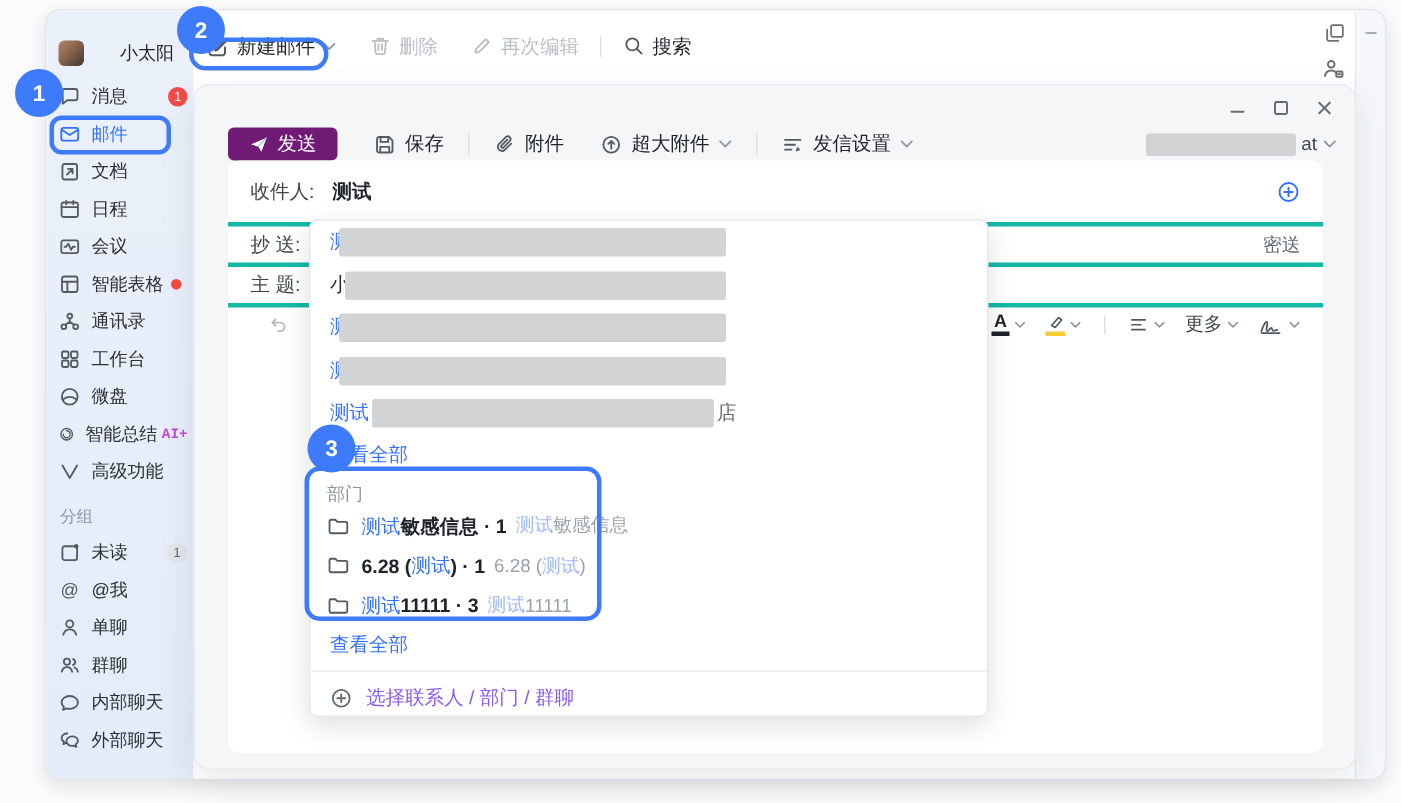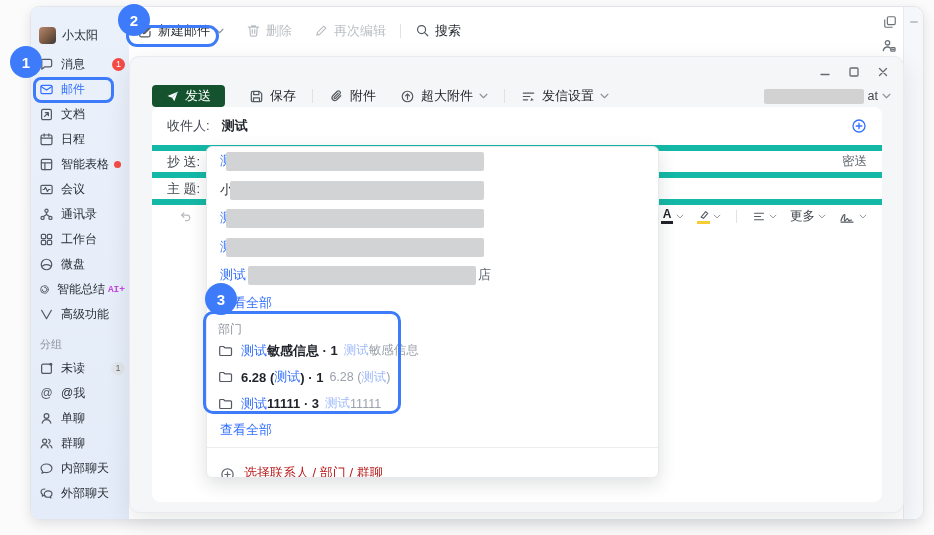--- a/index.html
+++ b/index.html
@@ -2,21 +2,21 @@
 <html><head>
 <meta charset="utf-8">
 <style>
   html,body{margin:0;padding:0;background:#fbfbfc;font-family:"Liberation Sans","DejaVu Sans",sans-serif;-webkit-font-smoothing:antialiased;}
   .stage{position:relative;width:934px;height:535px;overflow:hidden;background:#fbfbfc;}
   .app{position:absolute;left:30px;top:6px;width:894px;height:514px;background:#fff;border:1px solid #e3e5e9;border-radius:10px;box-shadow:0 4px 12px rgba(31,35,41,.12);box-sizing:border-box;}
   svg.ic{display:block;stroke:#545a62;fill:none;stroke-width:1.3;stroke-linecap:round;stroke-linejoin:round;}
 
   
   .sidebar{position:absolute;left:0;top:0;bottom:0;width:98px;background:linear-gradient(180deg,#ebf1fb 0%,#e3ecf8 100%);border-radius:9px 0 0 9px;overflow:hidden;}
-  .user-row{display:flex;align-items:center;gap:6px;padding:20px 0 2px 8px;}
+  .user-row{display:flex;align-items:center;gap:24px;padding:20px 0 2px 8px;}
   .avatar{width:17px;height:17px;border-radius:4px;background:linear-gradient(135deg,#b6876a 0%,#7d5b46 55%,#3c3734 100%);flex:none;}
   .user-name{font-size:12px;color:#1f2329;}
   .nav{padding-top:6px;}
   .srow{display:flex;align-items:center;height:25px;padding:0 4px 0 8px;cursor:pointer;}
   .srow .slabel{font-size:12px;color:#2b2f36;margin-left:7px;white-space:nowrap;}
   .srow.active .slabel{color:#3370ff;}
   .srow.active svg.ic{stroke:#3370ff;}
   .badge-red{margin-left:auto;min-width:13px;height:13px;border-radius:7px;background:#f54a45;color:#fff;font-size:9px;line-height:13px;text-align:center;padding:0 2px;box-sizing:border-box;}
   .badge-gray{margin-left:auto;min-width:14px;height:13px;border-radius:7px;background:#e2e5ea;color:#646a73;font-size:9px;line-height:13px;text-align:center;padding:0 3px;box-sizing:border-box;}
   .dot-red{margin-left:auto;margin-right:4px;width:7px;height:7px;border-radius:50%;background:#f54a45;}
@@ -38,28 +38,28 @@
   .rail-min{position:absolute;top:10px;left:5px;}
 
   
   .modal{position:absolute;left:98px;top:49px;width:775px;height:457px;background:#f5f6f7;border:1px solid #e9ebee;border-radius:10px;box-shadow:0 8px 24px rgba(31,35,41,.10);box-sizing:border-box;}
   .modal-controls{display:flex;justify-content:flex-end;align-items:center;gap:17px;padding:8px 14px 0 0;height:14px;}
   .mc-btn{cursor:pointer;display:flex;}
   .compose-toolbar{display:flex;align-items:center;height:28px;margin-top:3px;padding:0 12px 0 22px;}
   .ct-item{display:flex;align-items:center;gap:6px;font-size:13px;color:#1f2329;cursor:pointer;}
   .ct-sep{width:1px;height:14px;background:#dfe1e5;margin:0 16px;}
   .ct-gap{width:24px;}
-  .send-btn{display:flex;align-items:center;gap:6px;background:#14532d;color:#fff;font-size:13px;height:22px;padding:0 14px;border-radius:4px;cursor:pointer;}
+  .send-btn{display:flex;align-items:center;gap:6px;background:#701a75;color:#fff;font-size:13px;height:22px;padding:0 14px;border-radius:4px;cursor:pointer;}
   .from-box{margin-left:auto;display:flex;align-items:center;gap:4px;cursor:pointer;}
   .from-redact{width:100px;height:15px;border-radius:2px;background:#d2d2d2;}
   .from-suffix{font-size:12.5px;color:#41464d;}
 
   
   .form{position:absolute;left:22px;top:50px;width:730px;height:395px;background:#fff;border-radius:8px;box-sizing:border-box;}
-  .frow{display:flex;align-items:center;padding:0 15px;border-bottom:6px solid #14b8a6;box-sizing:border-box;}
+  .frow{display:flex;align-items:center;padding:0 15px;border-bottom:3px solid #14b8a6;box-sizing:border-box;}
   .frow-to{height:44px;}
   .frow-cc,.frow-subj{height:27px;}
   .flabel{font-size:13px;color:#41464d;white-space:pre;}
   .fvalue{font-size:13px;color:#1f2329;font-weight:bold;margin-left:12px;}
   .row-right{margin-left:auto;display:flex;align-items:center;justify-content:center;}
   .bcc{font-size:12.5px;color:#646a73;cursor:pointer;}
   .fmtbar{display:flex;align-items:center;height:23px;padding:0 15px 0 26px;}
   .fmt-left{display:flex;align-items:center;gap:13px;}
   .fmt-right{margin-left:auto;display:flex;align-items:center;gap:13px;}
   .fmt-btn{display:flex;align-items:center;gap:3px;cursor:pointer;color:#41464d;font-size:13px;}
@@ -83,21 +83,21 @@
   .drow{height:26.5px;display:flex;align-items:center;padding-left:11px;font-size:13px;cursor:pointer;white-space:pre;}
   .drow svg{margin-right:8px;flex:none;}
   .seg-b{color:#3370ff;}
   .seg-d{color:#1f2329;font-weight:bold;}
   .seg-c{color:#1f2329;font-weight:bold;}
   .seg-lb{color:#9db9f9;margin-left:6px;font-size:12.5px;}
   .seg-lb2{color:#9db9f9;font-size:12.5px;}
   .seg-g{color:#9ba2ab;font-size:12.5px;}
   .seg-g0{color:#9ba2ab;font-size:12.5px;margin-left:6px;}
   .dd-div{height:0;border-top:1px solid #ebedf0;margin-top:4px;}
-  .picker-row{height:34px;display:flex;align-items:flex-end;padding-left:13px;gap:9px;font-size:13px;color:#b91c1c;cursor:pointer;}
+  .picker-row{height:34px;display:flex;align-items:center;padding-left:13px;gap:9px;font-size:13px;color:#8b5cf6;cursor:pointer;}
 
   
   .ann-box{position:absolute;border:3px solid #3e7bfa;box-sizing:border-box;z-index:11;pointer-events:none;}
   .ann-circle{position:absolute;width:32px;height:32px;border-radius:50%;background:#3e7bfa;color:#fff;font-size:15px;font-weight:bold;display:flex;align-items:center;justify-content:center;z-index:12;pointer-events:none;}
 </style>
 </head>
 <body>
 
 <div class="stage">
   <div class="app">
@@ -131,32 +131,32 @@
         </div>
         <div class="srow">
           <svg class="ic" width="15" height="15" viewBox="0 0 16 16">
               <rect x="2.2" y="3.2" width="11.6" height="10.3" rx="1.5"></rect>
               <path d="M2.2 6.5h11.6M5.5 2v2.5M10.5 2v2.5"></path>
             </svg>
           <span class="slabel">日程</span>
         </div>
         <div class="srow">
           <svg class="ic" width="15" height="15" viewBox="0 0 16 16">
+              <rect x="2" y="3.5" width="12" height="9" rx="1.5"></rect>
+              <path d="M4.3 8h1.2L7 5.8l2 4.4 1.2-2.2h1.5"></path>
+            </svg>
+          <span class="slabel">会议</span>
+        </div>
+        <div class="srow">
+          <svg class="ic" width="15" height="15" viewBox="0 0 16 16">
               <rect x="2.5" y="2.5" width="11" height="11" rx="1.5"></rect>
               <path d="M2.5 6.2h11M6.3 6.2v7.3"></path>
             </svg>
           <span class="slabel">智能表格</span>
           <span class="dot-red"></span>
-        </div>
-        <div class="srow">
-          <svg class="ic" width="15" height="15" viewBox="0 0 16 16">
-              <rect x="2" y="3.5" width="12" height="9" rx="1.5"></rect>
-              <path d="M4.3 8h1.2L7 5.8l2 4.4 1.2-2.2h1.5"></path>
-            </svg>
-          <span class="slabel">会议</span>
         </div>
         <div class="srow">
           <svg class="ic" width="15" height="15" viewBox="0 0 16 16">
               <circle cx="8" cy="4" r="1.7"></circle>
               <circle cx="3.8" cy="11.6" r="1.7"></circle>
               <circle cx="12.2" cy="11.6" r="1.7"></circle>
               <path d="M8 5.8v2.3m0 0-3.2 2m3.2-2 3.2 2"></path>
             </svg>
           <span class="slabel">通讯录</span>
         </div>

